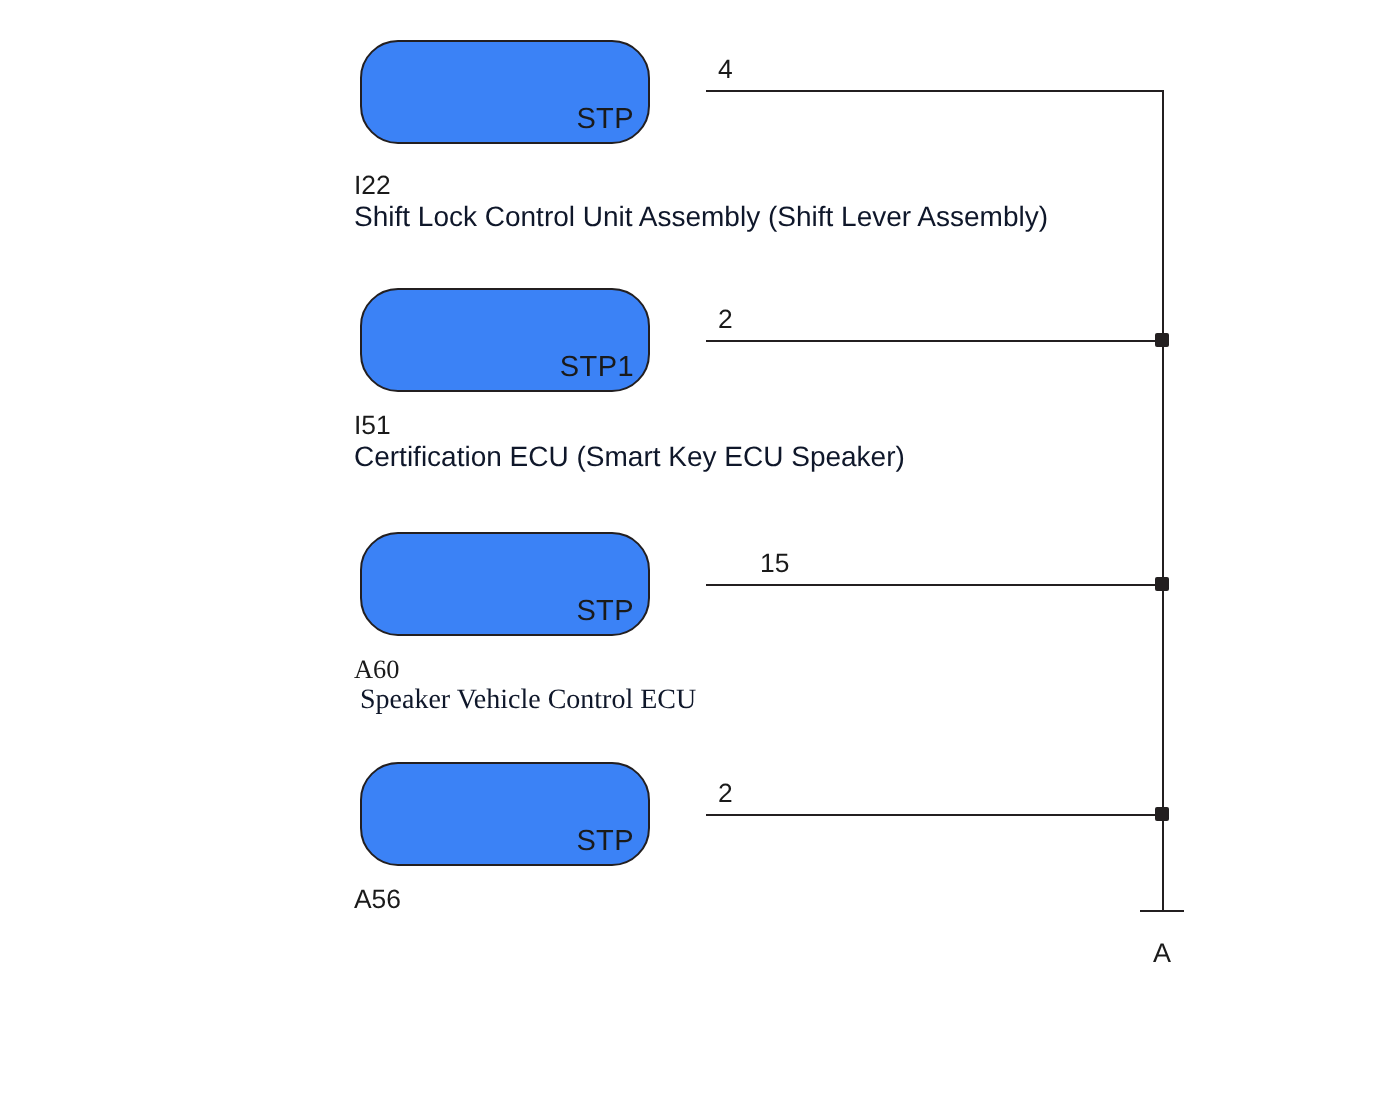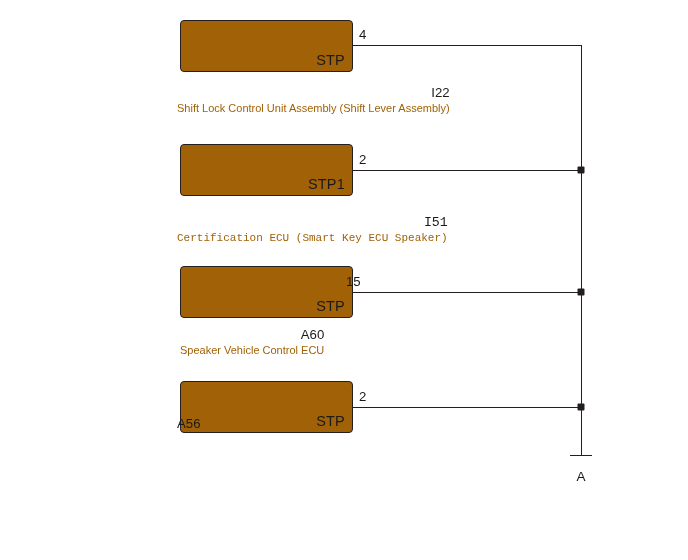--- a/index.html
+++ b/index.html
@@ -17,26 +17,26 @@
     width: 688px;
     height: 560px;
     background: #ffffff;
     overflow: hidden;
   }
 
   
   .component-block {
     position: absolute;
     left: 180px;
-    width: 173px;
+    width: 145px;
     height: 52px;
     box-sizing: border-box;
     border: 1.6px solid #231f20;
-    border-radius: 4px;
-    background: #a16207;
+    border-radius: 19px;
+    background: #3b82f6;
   }
   .pin-label {
     position: absolute;
     right: 7px;
     bottom: 4px;
     font-size: 14.5px;
     line-height: 1;
     letter-spacing: 0.2px;
     color: #1a1a1a;
     white-space: nowrap;
@@ -45,26 +45,25 @@
   
   .caption-group {
     position: absolute;
     left: 177px;
     white-space: nowrap;
   }
   .connector-code {
     font-size: 13.2px;
     line-height: 15px;
     color: #1a1a1a;
-    text-align: right;
   }
   .connector-name {
-    font-size: 11px;
+    font-size: 14px;
     line-height: 17px;
-    color: #a16207;
+    color: #0f172a;
   }
   .caption-group.indented .connector-name {
     padding-left: 3px;
   }
 
   
   .wire-h {
     position: absolute;
     height: 0;
     border-top: 1.6px solid #231f20;
@@ -121,43 +120,43 @@
     <div class="connector-code">I22</div>
     <div class="connector-name">Shift Lock Control Unit Assembly (Shift Lever Assembly)</div>
   </div>
 
   <div class="component-block" style="top:144px;padding-left:44px;">
     <span class="pin-label">STP1</span>
   </div>
   <div class="wire-h" style="left:353px; top:170px; width:229px;"></div>
   <span class="wire-number" style="left:359px; top:153px;">2</span>
   <div class="junction-dot" style="left:581px; top:170px;"></div>
-  <div class="caption-group" style="top:215px;font-family:Liberation Mono, monospace;">
+  <div class="caption-group" style="top:205px;">
     <div class="connector-code">I51</div>
     <div class="connector-name">Certification ECU (Smart Key ECU Speaker)</div>
   </div>
 
   <div class="component-block" style="top:266px;">
     <span class="pin-label">STP</span>
   </div>
   <div class="wire-h" style="left:353px; top:292px; width:229px;"></div>
-  <span class="wire-number" style="left:346px; top:275px;">15</span>
+  <span class="wire-number" style="left:380px; top:275px;">15</span>
   <div class="junction-dot" style="left:581px; top:292px;"></div>
-  <div class="caption-group indented" style="top:327px;">
+  <div class="caption-group indented" style="top:327px;font-family:Liberation Serif, serif;">
     <div class="connector-code">A60</div>
     <div class="connector-name">Speaker Vehicle Control ECU</div>
   </div>
 
   <div class="component-block" style="top:381px;">
     <span class="pin-label">STP</span>
   </div>
   <div class="wire-h" style="left:353px; top:407px; width:229px;"></div>
   <span class="wire-number" style="left:359px; top:390px;">2</span>
   <div class="junction-dot" style="left:581px; top:407px;"></div>
-  <div class="caption-group" style="top:416px;">
+  <div class="caption-group" style="top:442px;">
     <div class="connector-code">A56</div>
   </div>
 
   <div class="wire-v" style="left:581px; top:45px; height:411px;"></div>
   <div class="bus-terminator" style="left:570px; top:455px; width:22px;"></div>
   <span class="bus-label" style="left:581px; top:470px;">A</span>
 
 </div>
 
 </body></html>

